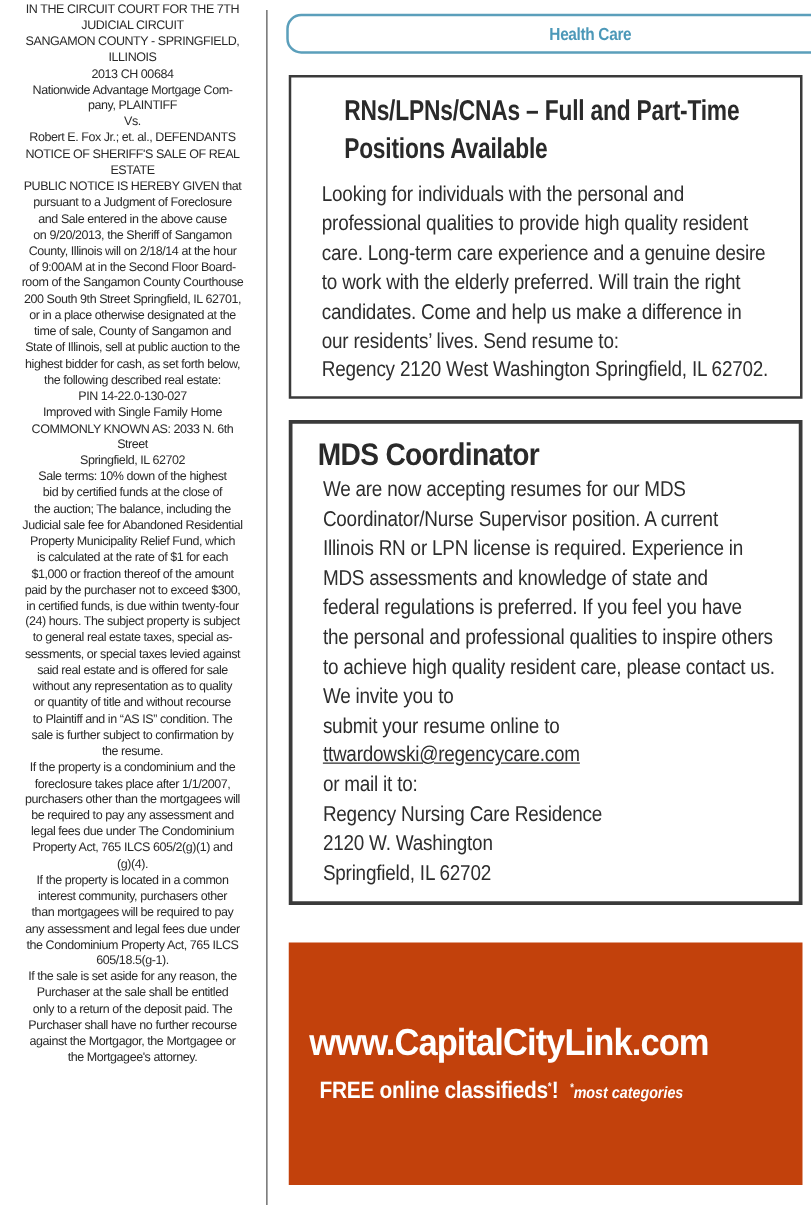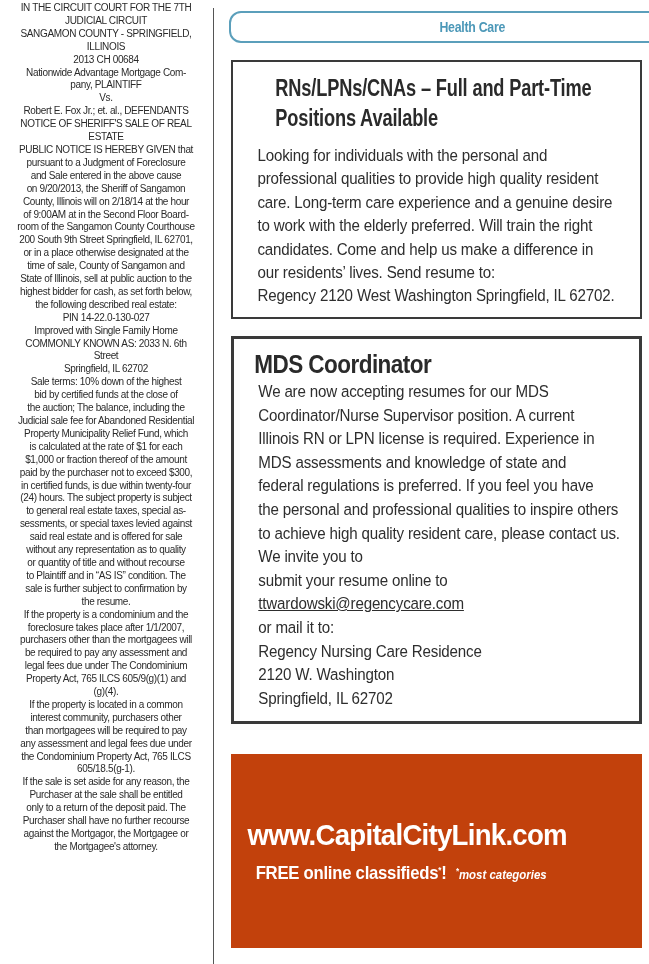--- a/index.html
+++ b/index.html
@@ -105,21 +105,21 @@
     <span class="ln">without any representation as to quality</span>
     <span class="ln">or quantity of title and without recourse</span>
     <span class="ln">to Plaintiff and in “AS IS” condition. The</span>
     <span class="ln">sale is further subject to confirmation by</span>
     <span class="ln">the resume.</span>
     <span class="ln">If the property is a condominium and the</span>
     <span class="ln">foreclosure takes place after 1/1/2007,</span>
     <span class="ln">purchasers other than the mortgagees will</span>
     <span class="ln">be required to pay any assessment and</span>
     <span class="ln">legal fees due under The Condominium</span>
-    <span class="ln">Property Act, 765 ILCS 605/9(g)(1) and</span>
+    <span class="ln">Property Act, 765 ILCS 605/2(g)(1) and</span>
     <span class="ln">(g)(4).</span>
     <span class="ln">If the property is located in a common</span>
     <span class="ln">interest community, purchasers other</span>
     <span class="ln">than mortgagees will be required to pay</span>
     <span class="ln">any assessment and legal fees due under</span>
     <span class="ln">the Condominium Property Act, 765 ILCS</span>
     <span class="ln">605/18.5(g-1).</span>
     <span class="ln">If the sale is set aside for any reason, the</span>
     <span class="ln">Purchaser at the sale shall be entitled</span>
     <span class="ln">only to a return of the deposit paid. The</span>

